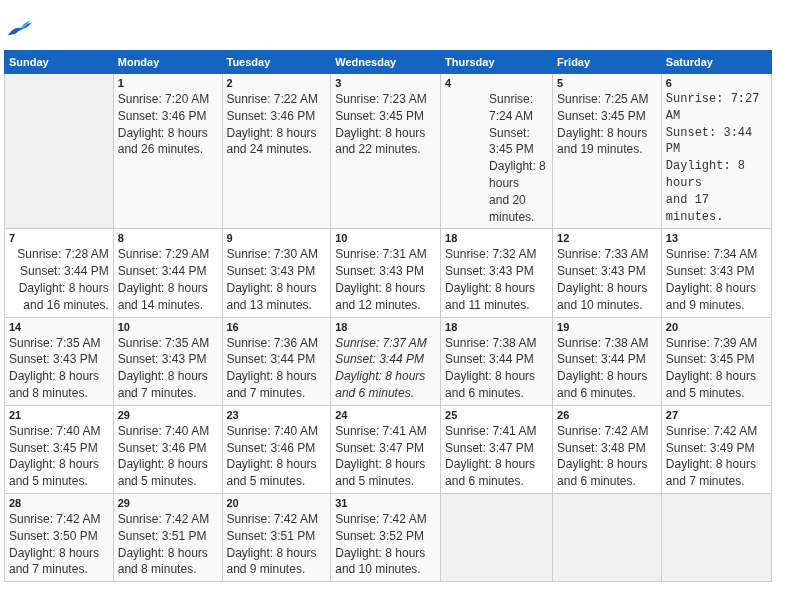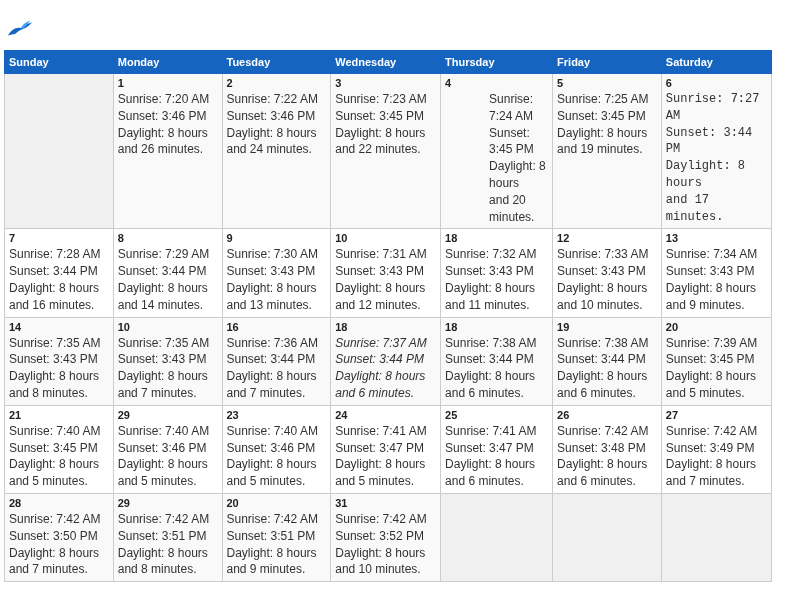--- a/index.html
+++ b/index.html
@@ -174,21 +174,21 @@
             <span class="day-number">6</span>
             <div class="day-info" style="white-space: pre-line; font-family: Liberation Mono, monospace;">Sunrise: 7:27 AM
 Sunset: 3:44 PM
 Daylight: 8 hours
 and 17 minutes.</div>
           </td>
         </tr>
         <tr>
           <td>
             <span class="day-number">7</span>
-            <div class="day-info" style="white-space: pre-line;">Sunrise: 7:28 AM
+            <div class="day-info" style="white-space: pre-line; text-align: right;">Sunrise: 7:28 AM
 Sunset: 3:44 PM
 Daylight: 8 hours
 and 16 minutes.</div>
           </td>
           <td>
             <span class="day-number">8</span>
             <div class="day-info" style="white-space: pre-line;">Sunrise: 7:29 AM
 Sunset: 3:44 PM
 Daylight: 8 hours
 and 14 minutes.</div>

